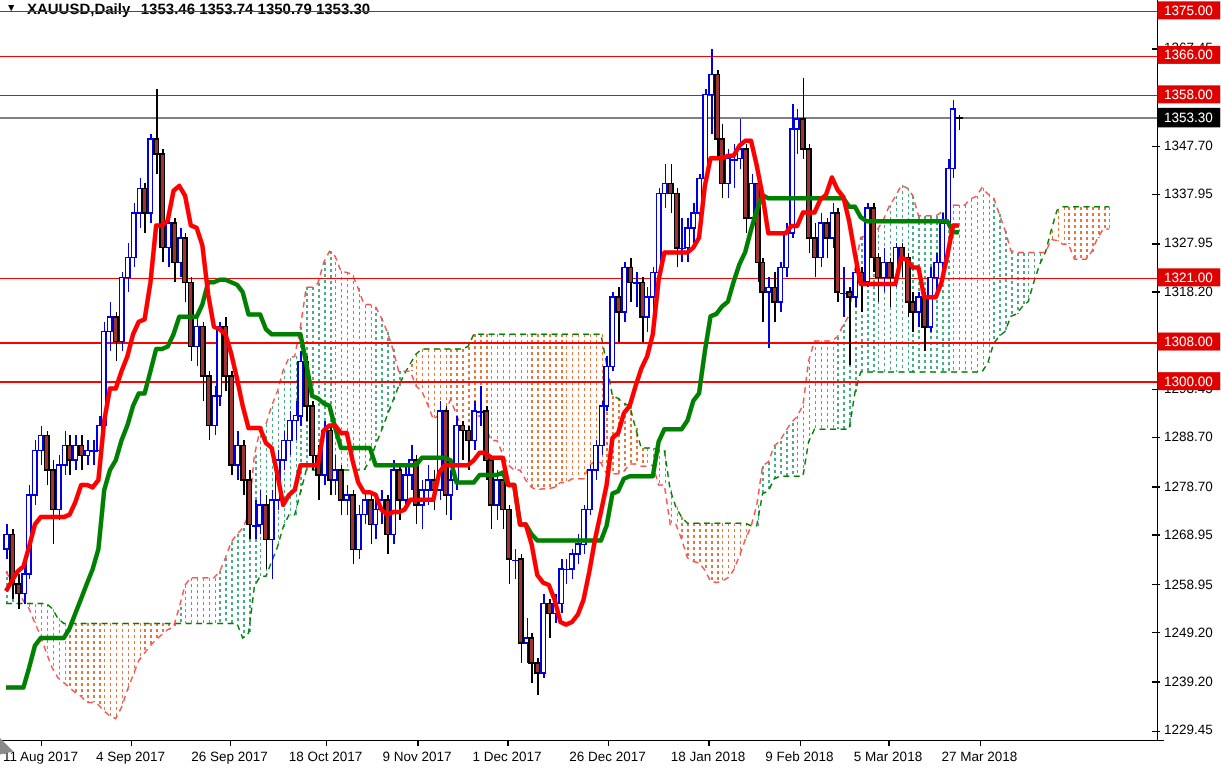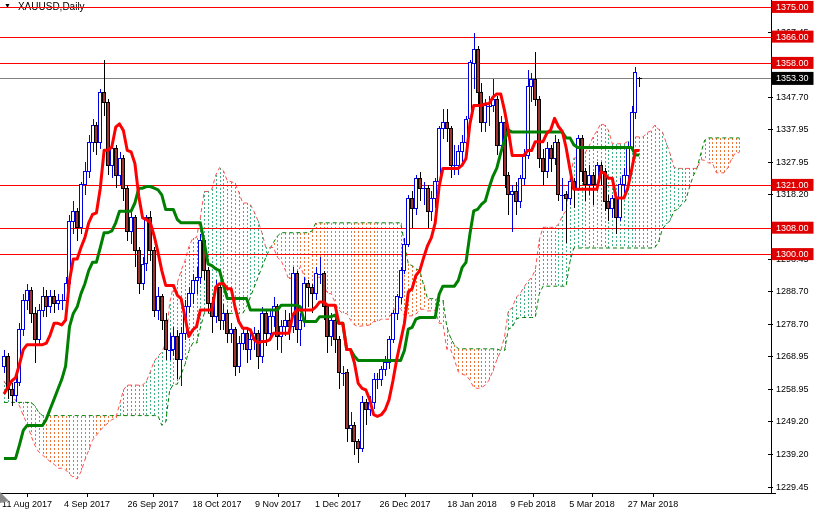--- a/index.html
+++ b/index.html
@@ -1,30 +1,30 @@
 <!DOCTYPE html>
 <html><head>
 <meta charset="utf-8">
 <style>
   html,body{margin:0;padding:0;background:#fff;}
   #screen{position:relative;width:814px;height:514px;background:#fff;overflow:hidden;
           font-family:"Liberation Sans",sans-serif;}
   #title-bar{position:absolute;left:4px;top:1px;z-index:1;display:flex;gap:7px;align-items:center;
-             font-size:10px;font-weight:400;color:#000;white-space:pre;justify-content:center;}
+             font-size:10px;font-weight:700;color:#000;white-space:pre;justify-content:center;}
   #title-bar .dd{font-size:7px;transform:translateY(-1px);}
   #chart-svg{position:absolute;left:0;top:0;z-index:2;}
   svg text{font-family:"Liberation Sans",sans-serif;font-size:9px;fill:#000;}
   svg text.boxlab{fill:#fff;}
 </style>
 </head>
 <body>
 
 <div id="screen">
   <div id="title-bar">
-    <span class="dd">▼</span><span>XAUUSD,Daily</span>
+    <span class="dd">▼</span><span>XAUUSD,Daily</span><span>1353.46 1353.74 1350.79 1353.30</span>
   </div>
   <svg id="chart-svg" width="814" height="514">
       <g>
         <line x1="4.5" x2="4.5" y1="380.9545454545454" y2="402.37499999999994" stroke="#45AE85" stroke-width="1" stroke-dasharray="2 2" shape-rendering="crispEdges"></line>
         <line x1="8.5" x2="8.5" y1="387.54545454545445" y2="402.37499999999994" stroke="#45AE85" stroke-width="1" stroke-dasharray="2 2" shape-rendering="crispEdges"></line>
         <line x1="12.5" x2="12.5" y1="392.48863636363626" y2="402.37499999999994" stroke="#45AE85" stroke-width="1" stroke-dasharray="2 2" shape-rendering="crispEdges"></line>
         <line x1="19.5" x2="19.5" y1="402.37499999999994" y2="405.67045454545445" stroke="#E8763A" stroke-width="1" stroke-dasharray="2 2" shape-rendering="crispEdges"></line>
         <line x1="23.5" x2="23.5" y1="402.37499999999994" y2="415.55681818181813" stroke="#E8763A" stroke-width="1" stroke-dasharray="2 2" shape-rendering="crispEdges"></line>
         <line x1="27.5" x2="27.5" y1="402.37499999999994" y2="423.7954545454545" stroke="#E8763A" stroke-width="1" stroke-dasharray="2 2" shape-rendering="crispEdges"></line>
         <line x1="31.5" x2="31.5" y1="402.37499999999994" y2="435.3295454545454" stroke="#E8763A" stroke-width="1" stroke-dasharray="2 2" shape-rendering="crispEdges"></line>

